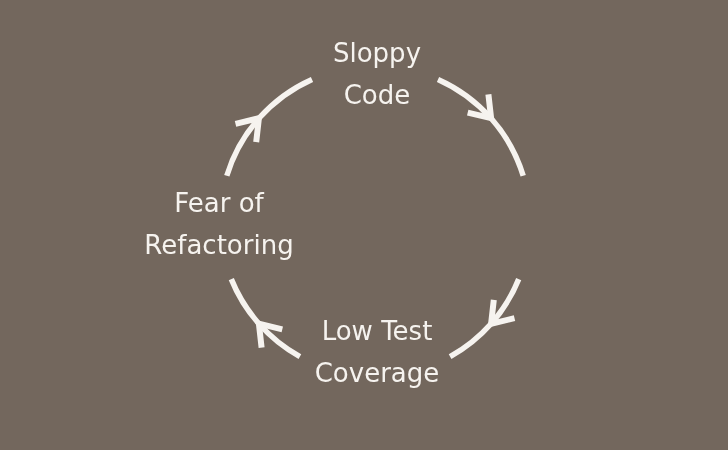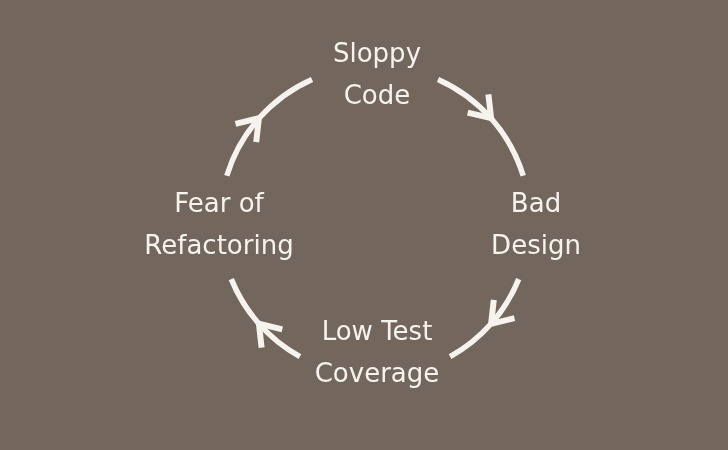--- a/index.html
+++ b/index.html
@@ -62,22 +62,20 @@
     <path class="arc" d="M 299.9 356.6 A 155 155 0 0 1 231.3 279.1"></path>
     <path class="head" d="M 261.6 347.6 L 258.9 323.7 L 282.3 329.3"></path>
 
     <path class="arc" d="M 226.8 175.7 A 155 155 0 0 1 312.0 79.4"></path>
     <path class="head" d="M 235.5 123.8 L 258.9 118.2 L 256.2 142.1"></path>
   </svg>
 
   <div class="node node-top">Sloppy
 Code</div>
 
-  <div class="node node-right">Bad
-Design</div>
 
   <div class="node node-bottom">Low Test
 Coverage</div>
 
   <div class="node node-left">Fear of
 Refactoring</div>
 
 </div>
 
 </body></html>

